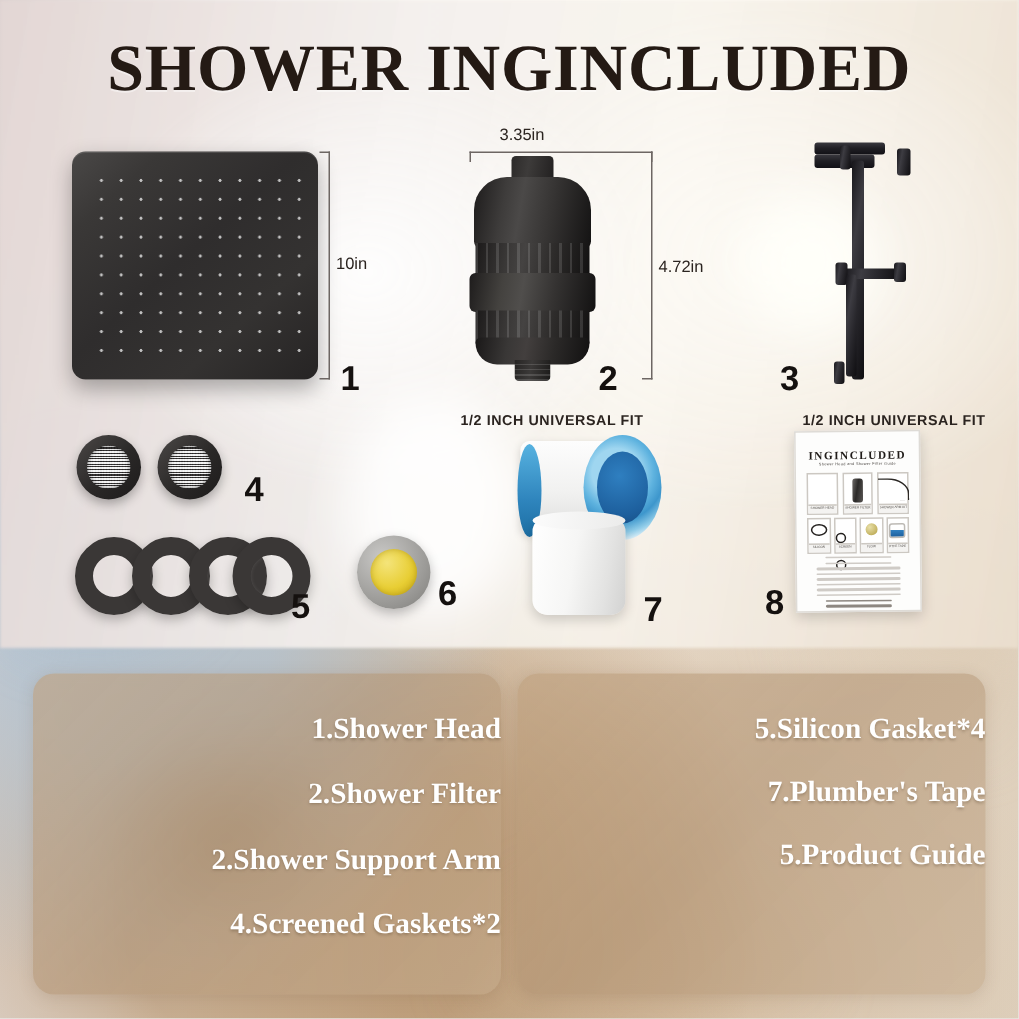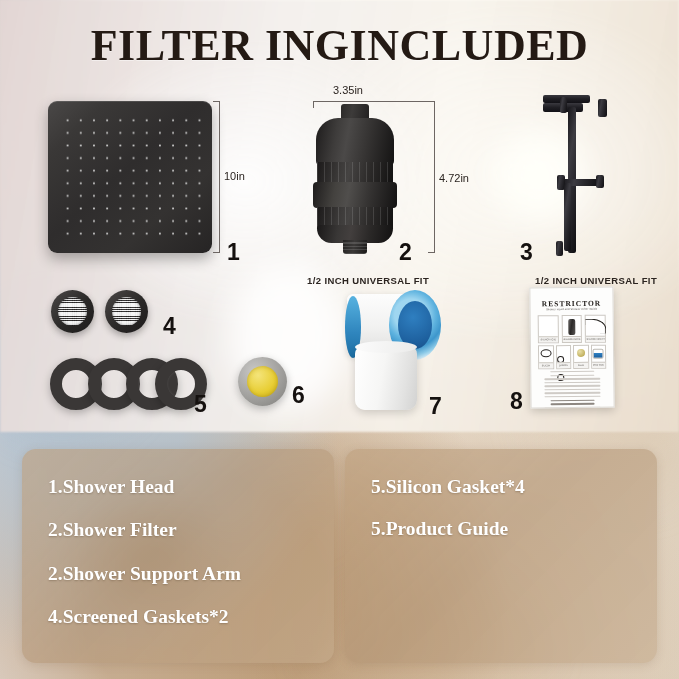--- a/index.html
+++ b/index.html
@@ -231,20 +231,21 @@
   .ico-curve{width:20px;height:14px;border-top:1.2px solid #2b2825;border-right:1.2px solid #2b2825;border-radius:0 70% 0 0;}
 
   
   .panel{
     position:absolute;border-radius:14px;
     background:linear-gradient(135deg, rgba(190,160,126,.62) 0%, rgba(178,148,116,.58) 45%, rgba(196,170,140,.56) 100%);
     backdrop-filter:blur(3px);
     box-shadow:0 2px 10px rgba(120,96,70,.18);
     padding:26px 0 0 26px;
     box-sizing:border-box;
+    text-align:right;
   }
   #panel-left{left:22px;top:449px;width:312px;height:214px;}
   #panel-right{top:449px;left:345px;width:312px;height:214px;}
   .p-item{
     font-family:"Liberation Serif",serif;font-weight:bold;
     font-size:19.5px;color:#ffffff;line-height:1.18;
     text-shadow:0 1px 2px rgba(90,70,50,.38);
     margin-bottom:19px;
   }
   .p-item .sub{display:block;}
@@ -255,21 +256,21 @@
 <body>
 
 <div id="page">
 
   <div class="bg-base"></div>
   <div class="bg-soft"></div>
   <div class="bg-wash"></div>
   <div class="glow" style="left:495px;top:130px;width:92px;height:92px;background:rgba(255,255,250,.9);"></div>
   <div class="glow" style="left:228px;top:262px;width:120px;height:150px;background:rgba(255,255,255,.85);"></div>
 
-  <div class="title">FILTER INGINCLUDED</div>
+  <div class="title">SHOWER INGINCLUDED</div>
 
   <div class="head">
     <div class="head-holes"></div>
   </div>
 
   <div class="dimline" style="left:219px;top:101px;width:1.4px;height:152px;"></div>
   <div class="dimline" style="left:213px;top:101px;width:7px;height:1.4px;"></div>
   <div class="dimline" style="left:213px;top:252px;width:7px;height:1.4px;"></div>
   <div class="dimtxt" style="left:224px;top:170px;">10in</div>
   <div class="num" style="left:227px;top:241px;">1</div>
@@ -326,21 +327,21 @@
   <div class="tape">
     <div class="tape-roll-back">
       <div class="tape-edge"></div>
     </div>
     <div class="tape-face"></div>
     <div class="tape-roll-front"></div>
   </div>
   <div class="num" style="left:429px;top:395px;">7</div>
 
   <div class="sheet">
-    <div class="sheet-title">RESTRICTOR</div>
+    <div class="sheet-title">INGINCLUDED</div>
     <div class="sheet-sub">Shower Head and Shower Filter Guide</div>
 
     <div class="sheet-grid">
       <div class="sheet-cell">
         <div class="sheet-cap">SHOWER HEAD</div>
       </div>
       <div class="sheet-cell">
         <div class="sheet-ico ico-filt"></div>
         <div class="sheet-cap">SHOWER FILTER</div>
       </div>
@@ -398,17 +399,20 @@
     <div class="p-item">
       <span>4.Screened Gaskets*2</span>
     </div>
   </div>
 
   <div class="panel" id="panel-right">
     <div class="p-item">
       <span>5.Silicon Gasket*4</span>
     </div>
     <div class="p-item">
+      <span>7.Plumber's Tape</span>
+    </div>
+    <div class="p-item">
       <span>5.Product Guide</span>
     </div>
   </div>
 
 </div>
 
 </body></html>

